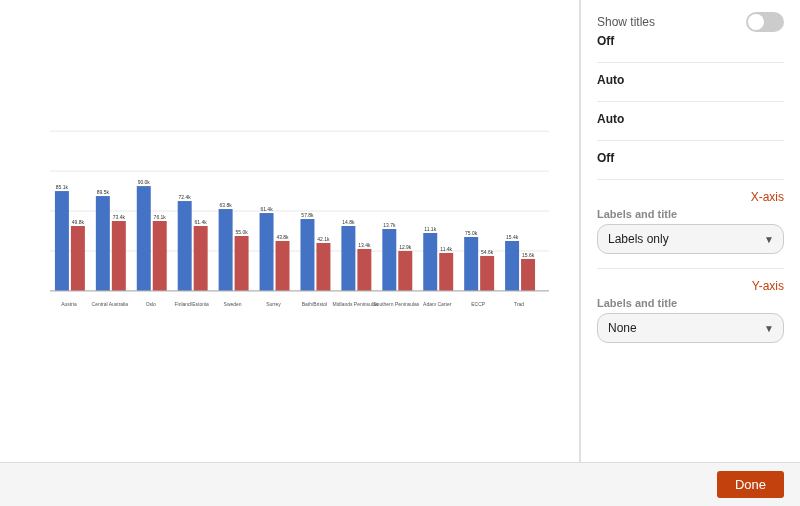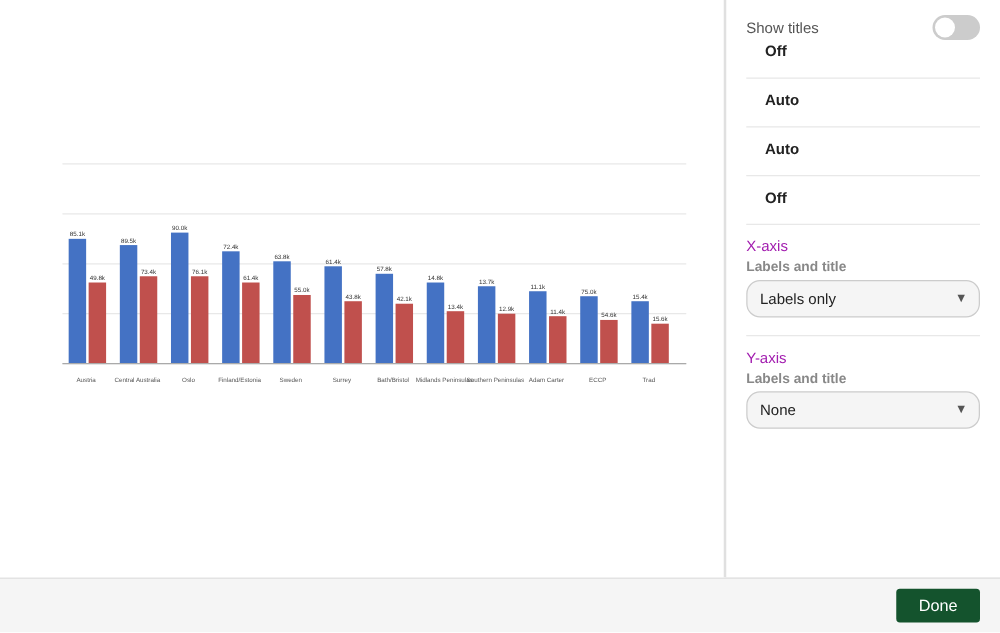--- a/index.html
+++ b/index.html
@@ -55,21 +55,20 @@
     .setting-label {
       color: #555;
       font-size: 12px;
       text-align: right;
     }
 
     .setting-value {
       font-weight: bold;
       font-size: 12px;
       color: #222;
-      margin-left: 15px;
     }
 
     
     .toggle {
       width: 38px;
       height: 20px;
       border-radius: 10px;
       position: relative;
       cursor: pointer;
       display: inline-block;
@@ -104,22 +103,23 @@
     }
 
     .divider {
       border: none;
       border-top: 1px solid #e8e8e8;
       margin: 10px 0;
     }
 
     .section-title {
       font-size: 12px;
-      color: #a21caf;
+      color: #c2410c;
       margin-bottom: 4px;
+      text-align: right;
     }
 
     .sub-label {
       font-size: 11px;
       color: #888;
       margin-bottom: 4px;
       font-weight: bold;
     }
 
     .dropdown-wrapper {
@@ -155,21 +155,21 @@
       height: 44px;
       background: #f5f5f5;
       border-top: 1px solid #ddd;
       display: flex;
       align-items: center;
       justify-content: flex-end;
       padding: 0 16px;
     }
 
     .done-button {
-      background: #14532d;
+      background: #c2410c;
       color: #fff;
       border: none;
       padding: 6px 18px;
       border-radius: 3px;
       font-size: 13px;
       cursor: pointer;
     }
 
     
     .bar-chart-container {

